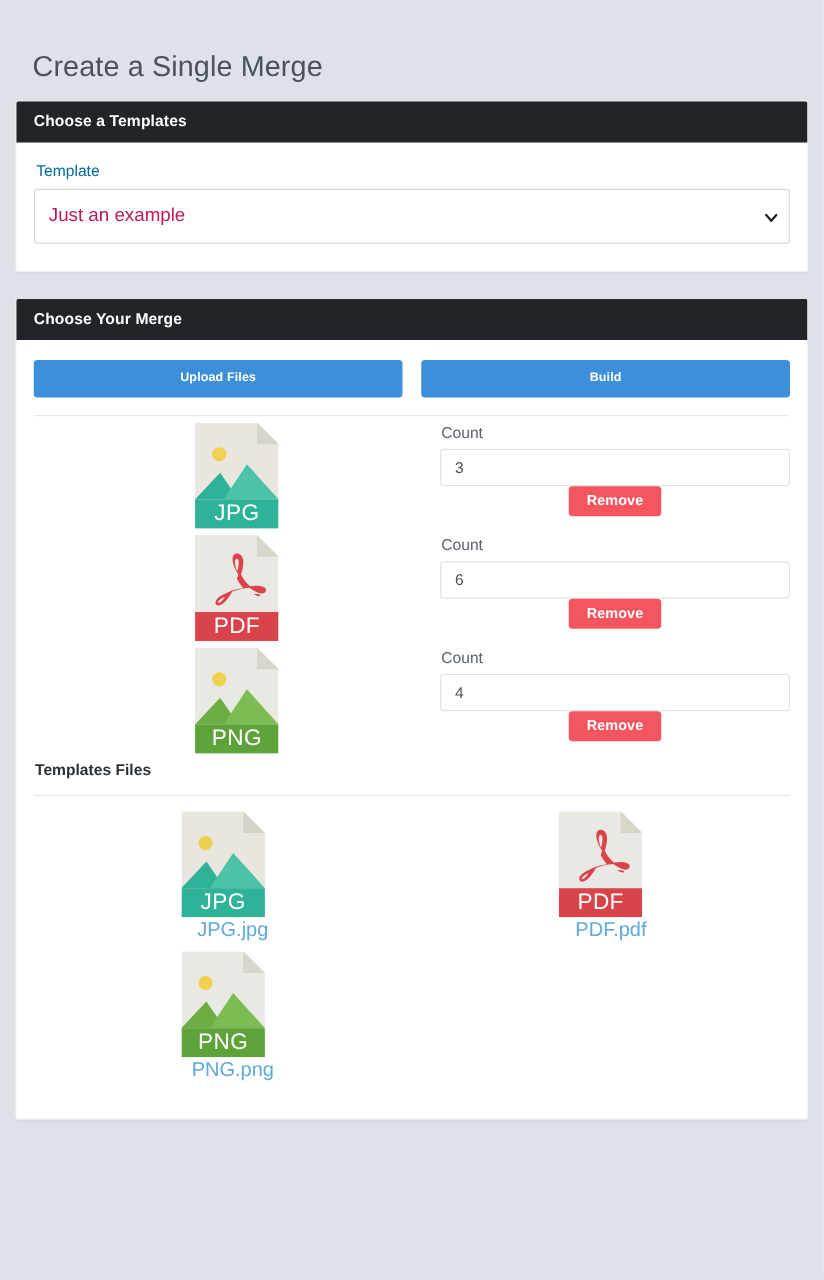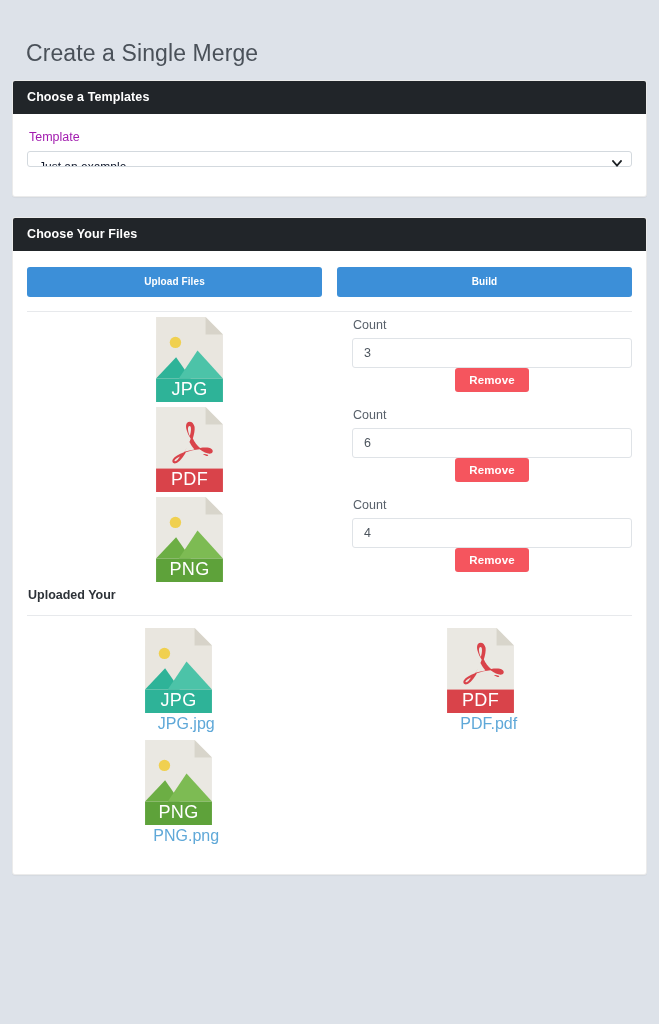--- a/index.html
+++ b/index.html
@@ -42,36 +42,36 @@
     font-weight: bold;
     padding: 9px 14px 10px 14px;
     letter-spacing: .1px;
   }
 
   .card-body { padding: 16px 14px 22px 14px; }
 
   .field-label {
     display: block;
     font-size: 12.5px;
-    color: #a21caf;
+    color: #0369a1;
     margin: 0 0 7px 2px;
     font-weight: 400;
   }
 
   .select-wrap { position: relative; }
   .form-select {
     width: 100%;
-    height: 16px;
+    height: 44px;
     border: 1px solid #d3d9de;
     border-radius: 3px;
     background: #ffffff;
     padding: 0 28px 0 11px;
     font-family: "Liberation Sans", sans-serif;
-    font-size: 12px;
-    color: #0f172a;
+    font-size: 15px;
+    color: #be185d;
     appearance: none;
     -webkit-appearance: none;
     line-height: 30px;
   }
   .select-caret {
     position: absolute;
     right: 11px; top: 50%;
     margin-top: -2px;
     width: 9px; height: 6px;
     pointer-events: none;
@@ -198,21 +198,21 @@
         <span class="select-caret">
           <svg viewBox="0 0 10 7" width="10" height="7" aria-hidden="true">
             <path d="M1 1 L5 5.6 L9 1" fill="none" stroke="#1d2125" stroke-width="1.8" stroke-linecap="square"></path>
           </svg>
         </span>
       </div>
     </div>
   </div>
 
   <div class="card">
-    <div class="card-header">Choose Your Files</div>
+    <div class="card-header">Choose Your Merge</div>
     <div class="card-body">
 
       <div class="btn-row">
         <button class="btn btn-primary">Upload Files</button>
         <button class="btn btn-primary">Build</button>
       </div>
 
       <hr class="divider">
 
       <div class="build-list" id="build-list">
@@ -313,21 +313,21 @@
     <div class="meta-col">
       <div class="count-label">Count</div>
       <input class="count-input" type="text" value="4" style="">
       <div class="remove-wrap">
         <button class="btn btn-danger">Remove</button>
       </div>
     </div>
           </div>
         </div>
 
-      <div class="section-title" style="margin-top:4px;">Uploaded Your</div>
+      <div class="section-title" style="margin-top:4px;">Templates Files</div>
       <hr class="divider">
 
       <div class="uploads-grid" id="uploads-grid">
           <div class="upload-cell">
     <span>
   <svg class="file-icon" width="67" height="85" viewBox="0 0 100 127" xmlns="http://www.w3.org/2000/svg" aria-hidden="true">
     <defs>
       <clipPath id="clip-JPG-67">
         <path d="M0 0 H74 L100 26 V127 H0 Z"></path>
       </clipPath>

